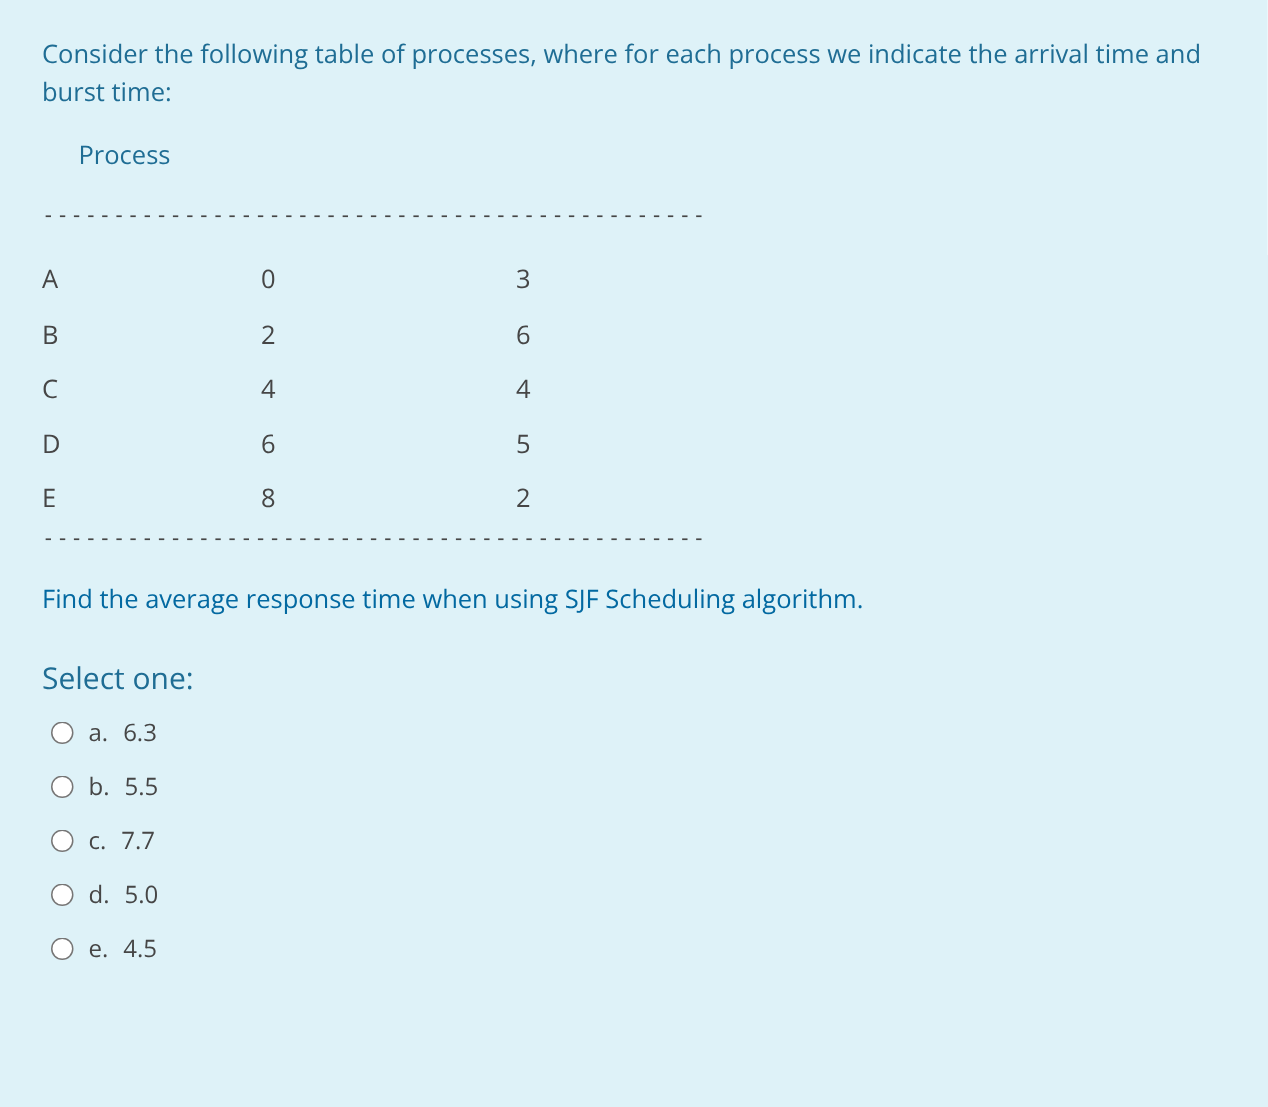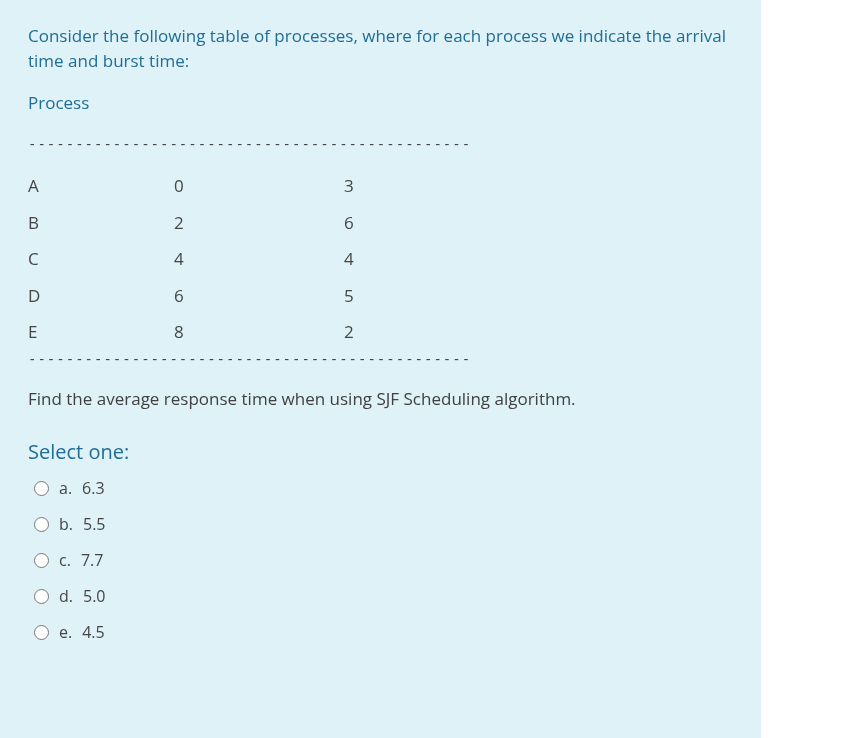--- a/index.html
+++ b/index.html
@@ -9,41 +9,42 @@
     font-size: 16px;
     width: 845px;
     height: 738px;
     background: #fff;
   }
   .question-box {
     background: #def2f8;
     box-sizing: border-box;
     padding: 24px 28px 24px 28px;
     margin: 0;
-    width: 761px;
+    width: 845px;
     height: 738px;
     color: #1f6d94;
   }
   .question-intro {
     color: #1f6d94;
     font-size: 17px;
     line-height: 1.45;
     margin-bottom: 18px;
   }
   .process-table {
     margin-bottom: 18px;
   }
   .process-table .header-row,
   .process-table .data-row {
     display: flex;
   }
   .process-table .header-row {
     color: #1f6d94;
     font-size: 17px;
     margin-bottom: 22px;
+    text-align: center;
   }
   .process-table .col-process { width: 110px; }
   .process-table .col-arrival { width: 170px; }
   .process-table .col-burst   { width: 130px; }
   .process-table .data-row {
     color: #464646;
     font-size: 17px;
     line-height: 2.15;
   }
   .process-table .data-row .col-arrival,
@@ -53,21 +54,21 @@
     box-sizing: border-box;
   }
   .dashed-line {
     color: #464646;
     font-family: monospace;
     letter-spacing: 1px;
     font-size: 14px;
     margin-bottom: 16px;
   }
   .question-prompt {
-    color: #404040;
+    color: #0369a1;
     font-size: 17px;
     margin-top: 20px;
     margin-bottom: 28px;
   }
   .select-one {
     color: #1f6d94;
     font-size: 20px;
     margin-bottom: 12px;
   }
   .options {

